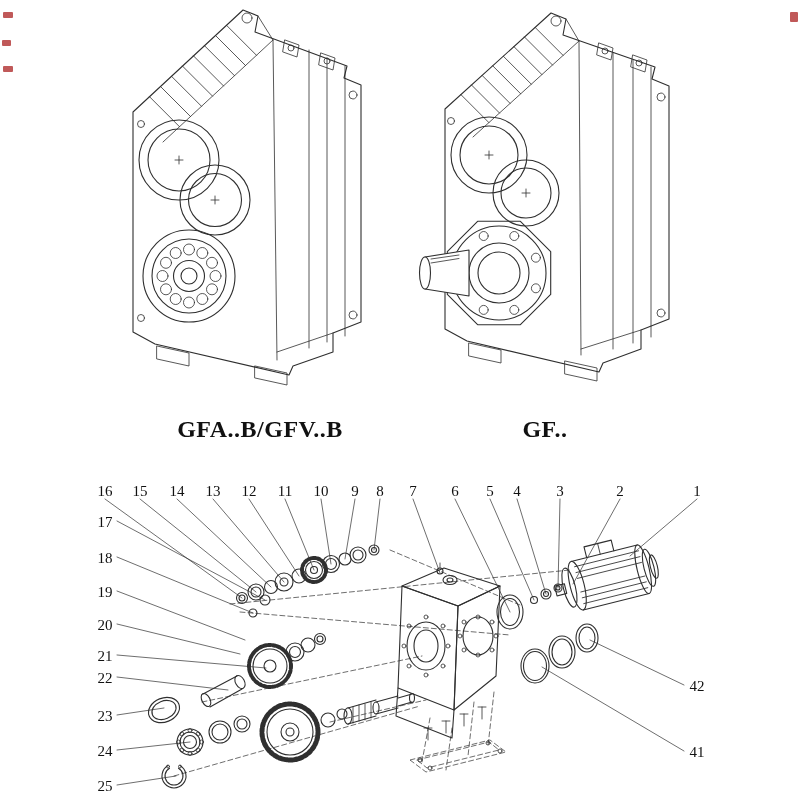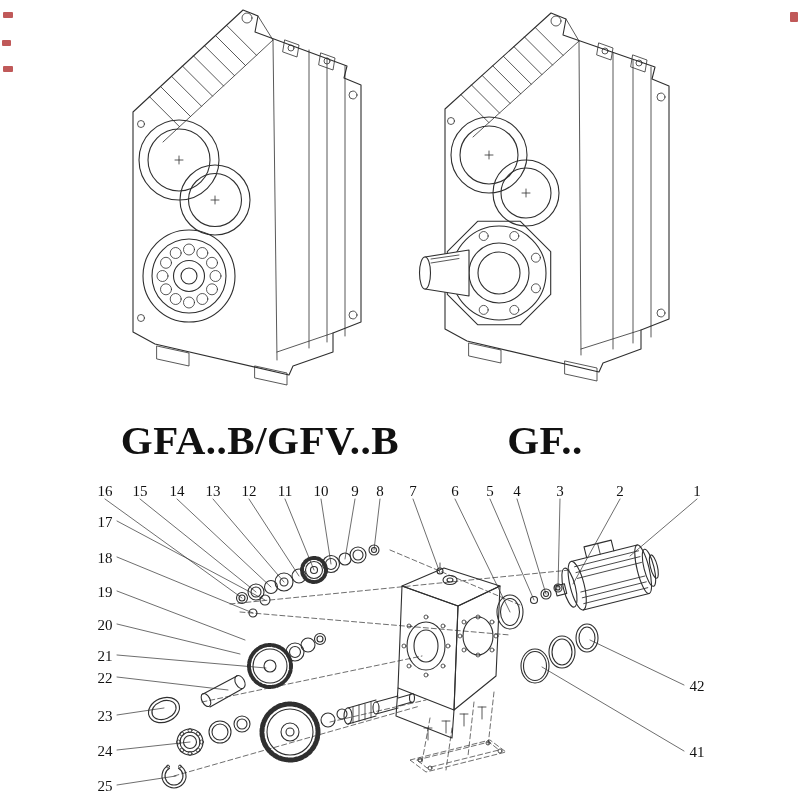--- a/index.html
+++ b/index.html
@@ -2,21 +2,21 @@
 <html><head>
 <meta charset="utf-8">
 <style>
   html,body{margin:0;padding:0;background:#fff;}
   .page{position:relative;width:800px;height:800px;background:#ffffff;overflow:hidden;
         font-family:"Liberation Serif",serif;}
   svg{position:absolute;overflow:visible;}
   #svg-left{left:95px;top:0;}
   #svg-right{left:415px;top:5px;}
   #svg-exploded{left:90px;top:470px;}
-  .model-label{position:absolute;font-weight:700;font-size:41px;color:#111111;
+  .model-label{position:absolute;font-weight:700;font-size:24px;color:#111111;
                letter-spacing:0.5px;text-align:center;font-family:"Liberation Serif",serif;}
   #label-left{left:110px;top:416px;width:300px;}
   #label-right{left:455px;top:416px;width:180px;font-family:Liberation Serif, serif;}
   .art{fill:none;stroke:#2f2f2f;stroke-width:1.1;stroke-linejoin:round;stroke-linecap:round;}
   .thin{stroke-width:0.8;}
   .dashed{stroke-dasharray:5 3;stroke-width:0.7;}
   .teeth{stroke-width:4;stroke-dasharray:2.6 2;}
   .teethbig{stroke-width:5;stroke-dasharray:3 2.2;}
   .whitefill{fill:#ffffff;}
   text.callout{font-family:"Liberation Serif",serif;font-size:15px;fill:#111111;

